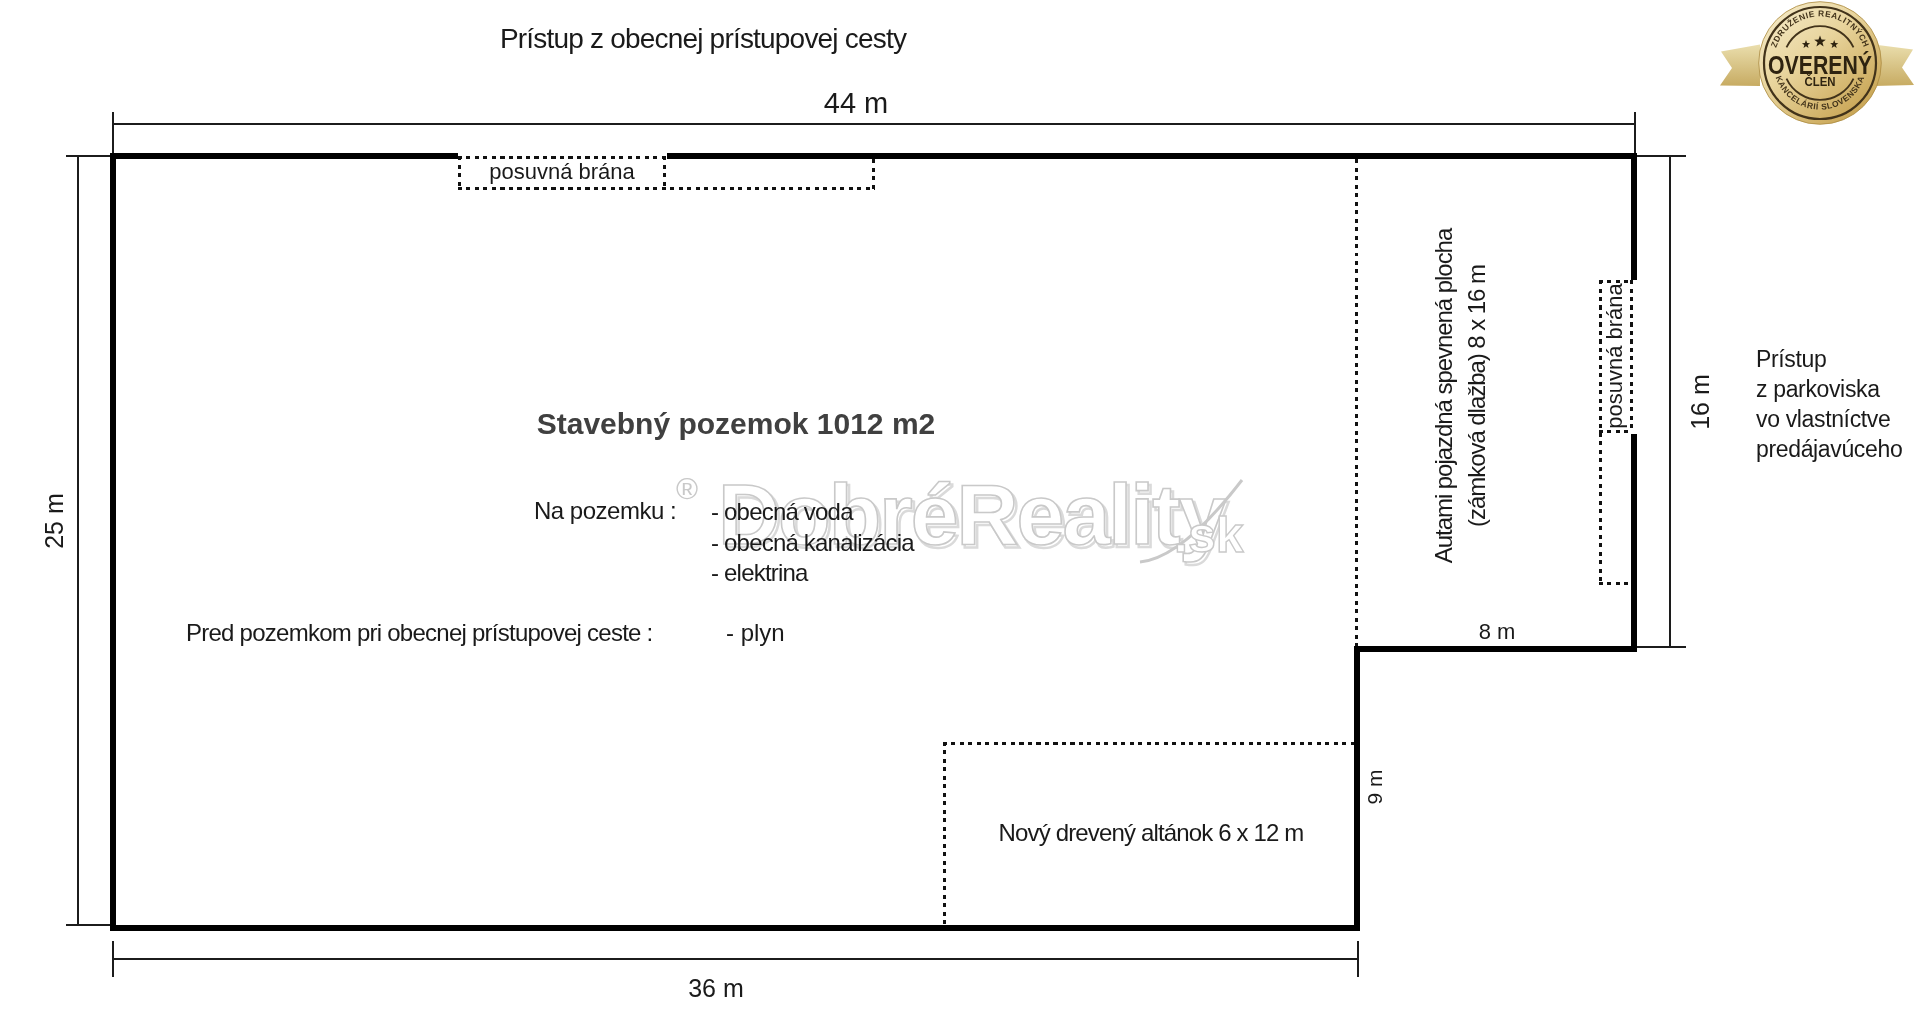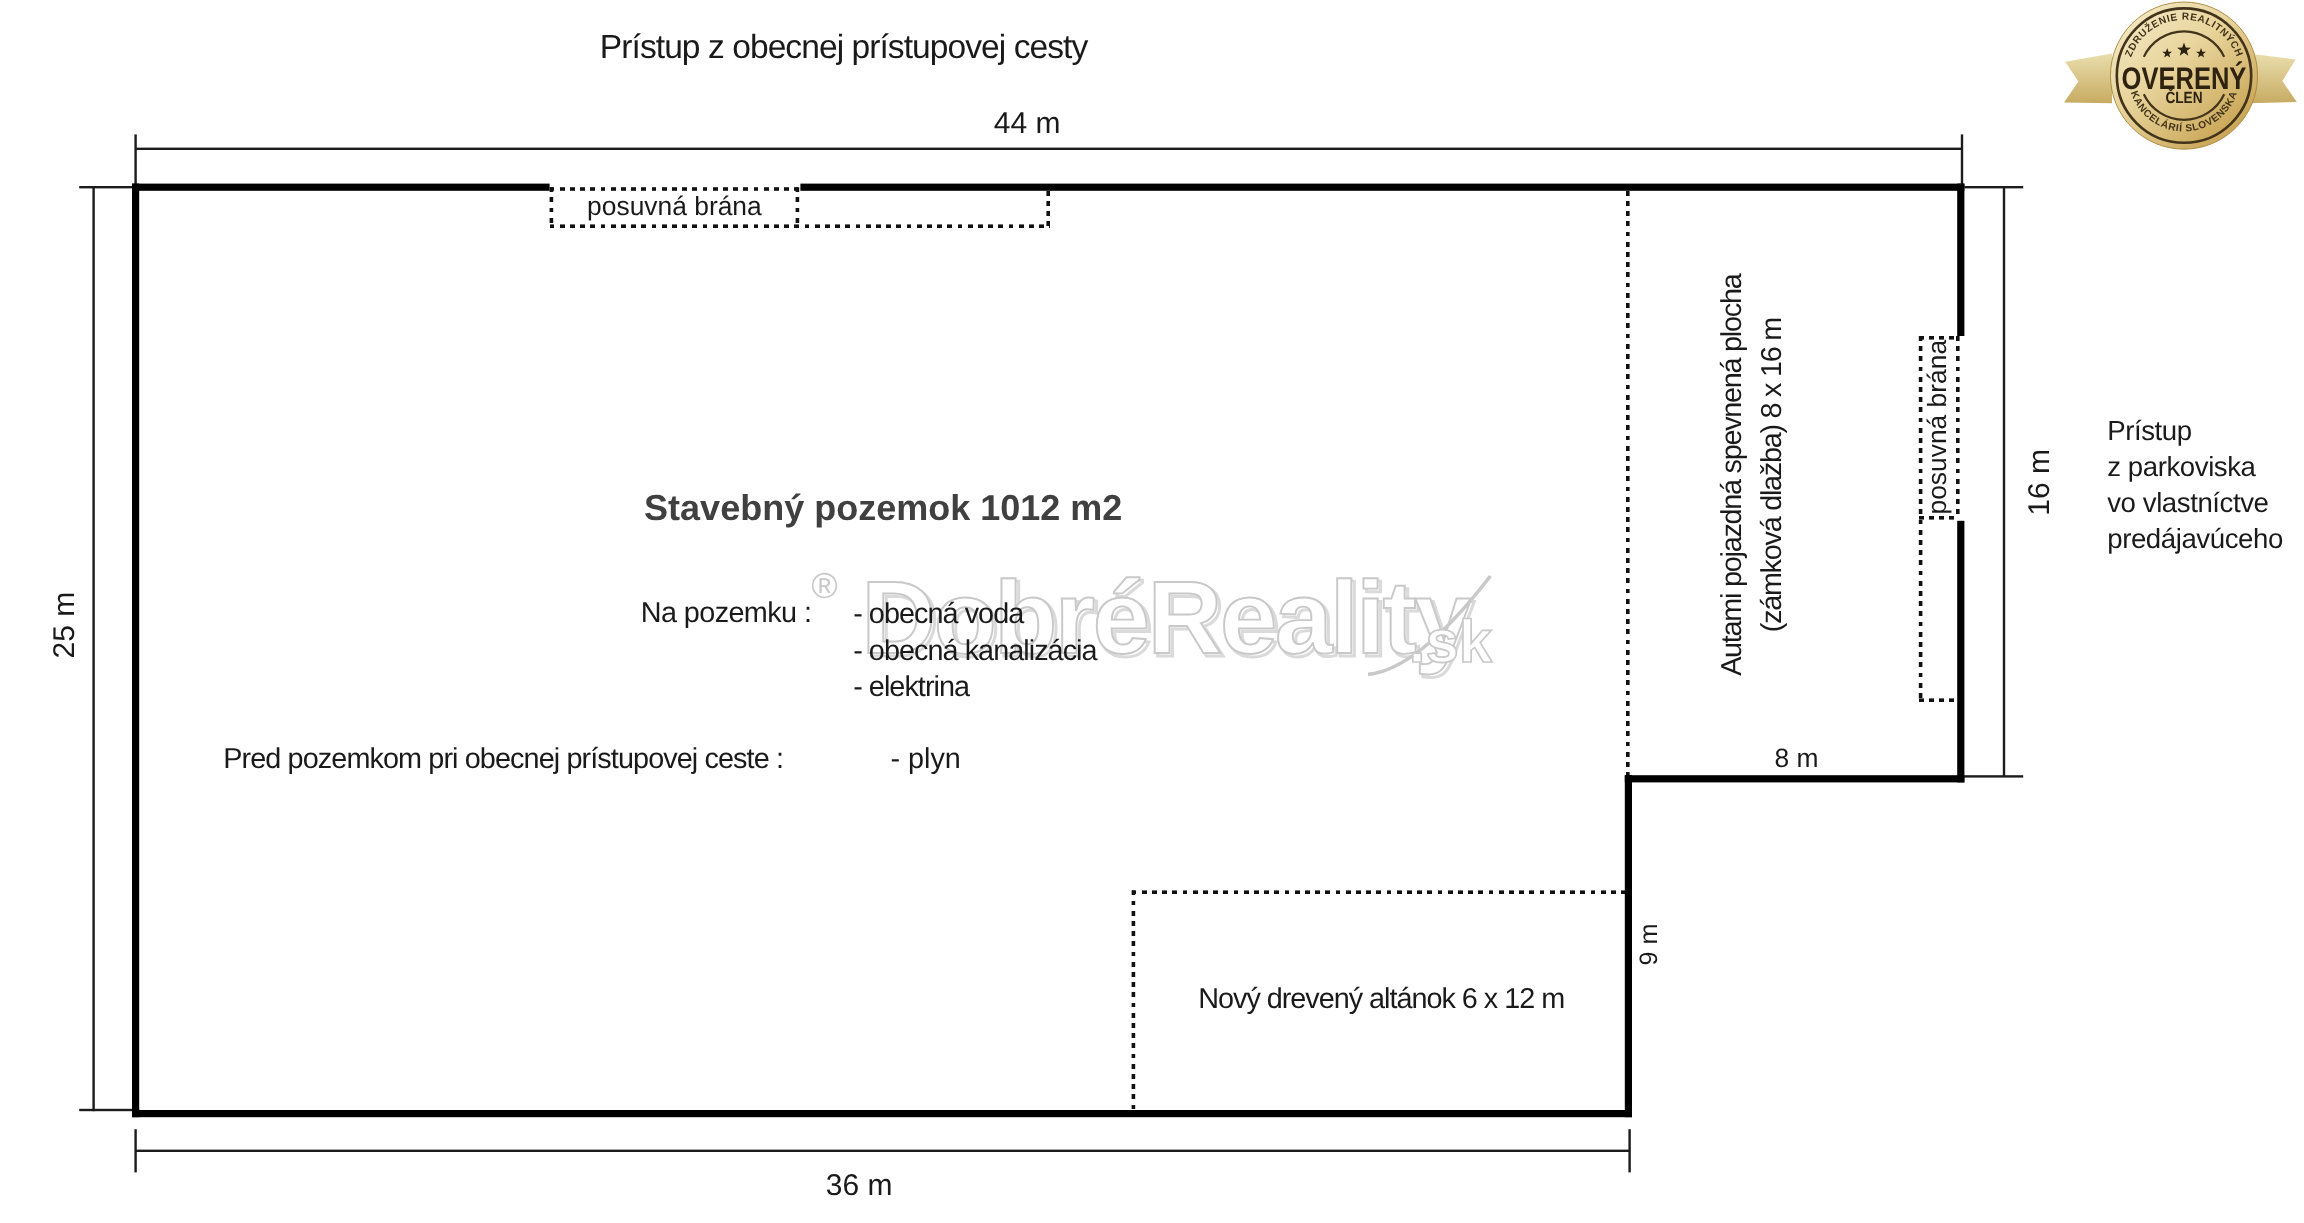--- a/index.html
+++ b/index.html
@@ -64,28 +64,28 @@
 <div class="wall" style="left:110px;top:153px;width:348px;height:6px;"></div>
 <div class="wall" style="left:667px;top:153px;width:970px;height:6px;"></div>
 <div class="wall" style="left:110px;top:153px;width:6px;height:778px;"></div>
 <div class="wall" style="left:1631px;top:153px;width:6px;height:127px;"></div>
 <div class="wall" style="left:1631px;top:434px;width:6px;height:218px;"></div>
 <div class="wall" style="left:1354px;top:646px;width:283px;height:6px;"></div>
 <div class="wall" style="left:1354px;top:646px;width:6px;height:285px;"></div>
 <div class="wall" style="left:110px;top:925px;width:1250px;height:6px;"></div>
 
 <div class="lbl ctr" style="left:703px;top:39px;font-size:28px;letter-spacing:-0.8px;">Prístup z obecnej prístupovej cesty</div>
-<div class="lbl ctr" style="left:856px;top:103px;font-size:25px;">44 m</div>
+<div class="lbl ctr" style="left:856px;top:103px;font-size:29px;">44 m</div>
 <div class="lbl ctr" style="left:562px;top:172px;font-size:22px;">posuvná brána</div>
 <div class="lbl ctr" style="left:736px;top:424px;font-size:30px;font-weight:bold;color:#404040;">Stavebný pozemok 1012 m2</div>
 
 <div class="lbl" style="left:534px;top:497px;font-size:24px;letter-spacing:-0.5px;">Na pozemku :</div>
 <div class="lbl" style="left:711px;top:497px;font-size:24px;line-height:30.5px;letter-spacing:-0.8px;">- obecná voda<br>- obecná kanalizácia<br>- elektrina</div>
 <div class="lbl" style="left:186px;top:619px;font-size:24px;letter-spacing:-0.75px;">Pred pozemkom pri obecnej prístupovej ceste :</div>
-<div class="lbl" style="left:742px;top:619px;font-size:24px;">- plyn</div>
+<div class="lbl" style="left:726px;top:619px;font-size:24px;">- plyn</div>
 
 <div class="lbl ctr" style="left:1151px;top:833px;font-size:24px;letter-spacing:-0.85px;">Nový drevený altánok 6 x 12 m</div>
 <div class="lbl ctr" style="left:716px;top:988px;font-size:25px;">36 m</div>
 
 <div class="lbl rot" style="left:54px;top:521px;font-size:25px;">25 m</div>
 <div class="lbl rot" style="left:1700px;top:402px;font-size:25px;">16 m</div>
 <div class="lbl rot" style="left:1375px;top:787px;font-size:21px;">9 m</div>
 <div class="lbl ctr" style="left:1497px;top:632px;font-size:22px;">8 m</div>
 <div class="lbl rot" style="left:1615px;top:356px;font-size:22px;">posuvná brána</div>
 <div class="lbl rot" style="left:1460px;top:396px;font-size:24px;text-align:center;line-height:33px;letter-spacing:-1.05px;">Autami pojazdná spevnená plocha<br>(zámková dlažba) 8 x 16 m</div>

